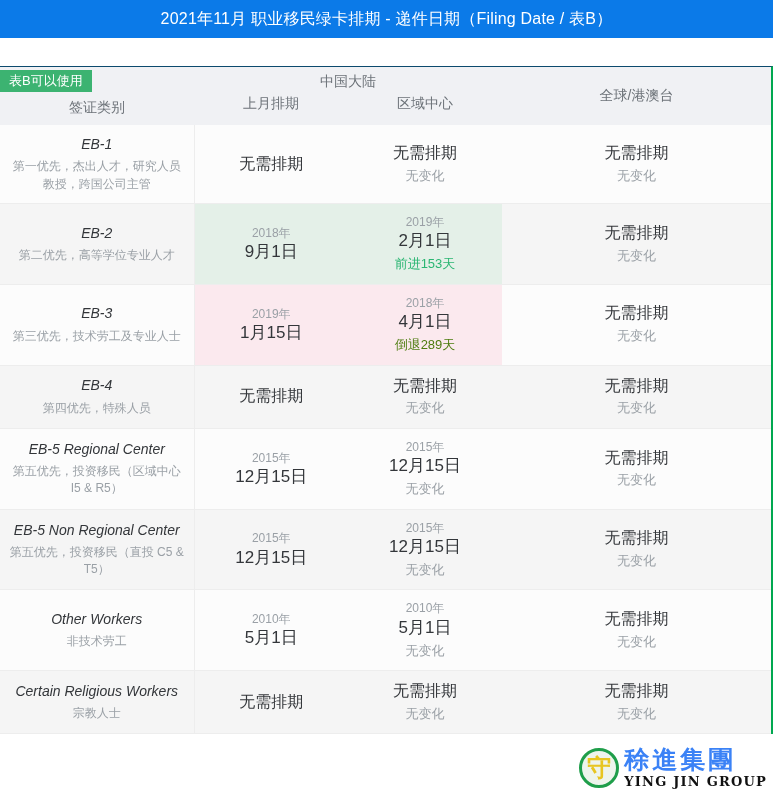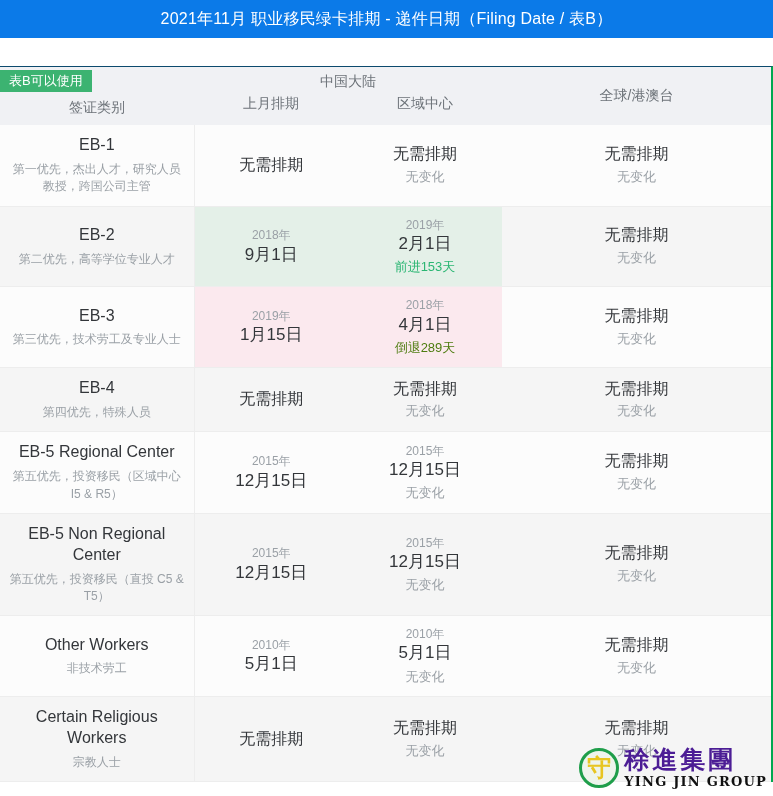--- a/index.html
+++ b/index.html
@@ -70,21 +70,21 @@
   tbody tr.odd  td{background:#fcfcfc;}
   tbody tr.even td{background:#f5f5f5;}
   tbody td{
     border:0;padding:0;vertical-align:middle;text-align:center;
     border-bottom:1px solid #ededed;
   }
   td.cat{
     border-right:1px solid #ededed;
     padding:10px 8px;
   }
-  .cat-title{font-size:16px;color:#33363a;line-height:1.3;font-weight:normal;}
+  .cat-title{font-size:14px;color:#33363a;line-height:1.3;font-weight:normal;font-style:italic;}
   .cat-sub{font-size:12px;color:#9aa0a6;line-height:1.45;margin-top:5px;}
 
   td.date{padding:10px 4px;}
   .yr{font-size:12px;color:#9aa0a6;line-height:1.35;}
   .dt{font-size:17px;color:#33363a;line-height:1.3;}
   .note{font-size:13px;line-height:1.5;margin-top:2px;color:#9aa0a6;}
   .note.up{color:#2bb673;}
   .note.down{color:#4d7c0f;}
   .nodate{font-size:16px;color:#33363a;line-height:1.3;}
 
@@ -102,21 +102,21 @@
     border:3px solid #1f9e4a;background:#eef4ec;
     display:flex;align-items:center;justify-content:center;
     box-sizing:border-box;
   }
   .logo .emblem span{
     color:#e8c520;font-size:24px;font-weight:bold;line-height:1;
     font-family:"DejaVu Serif","Liberation Serif",serif;
   }
   .logo .words{display:flex;flex-direction:column;line-height:1;}
   .logo .cn{
-    font-size:25px;color:#4c1d95;letter-spacing:3px;
+    font-size:25px;color:#3b82f6;letter-spacing:3px;
     font-family:"DejaVu Serif","Liberation Serif",serif;font-weight:bold;
   }
   .logo .en{
     font-size:13px;color:#111111;letter-spacing:1.2px;margin-top:3px;
     font-family:"DejaVu Serif","Liberation Serif",serif;font-weight:bold;text-align:right;
   }
 </style>
 </head>
 <body>
 

